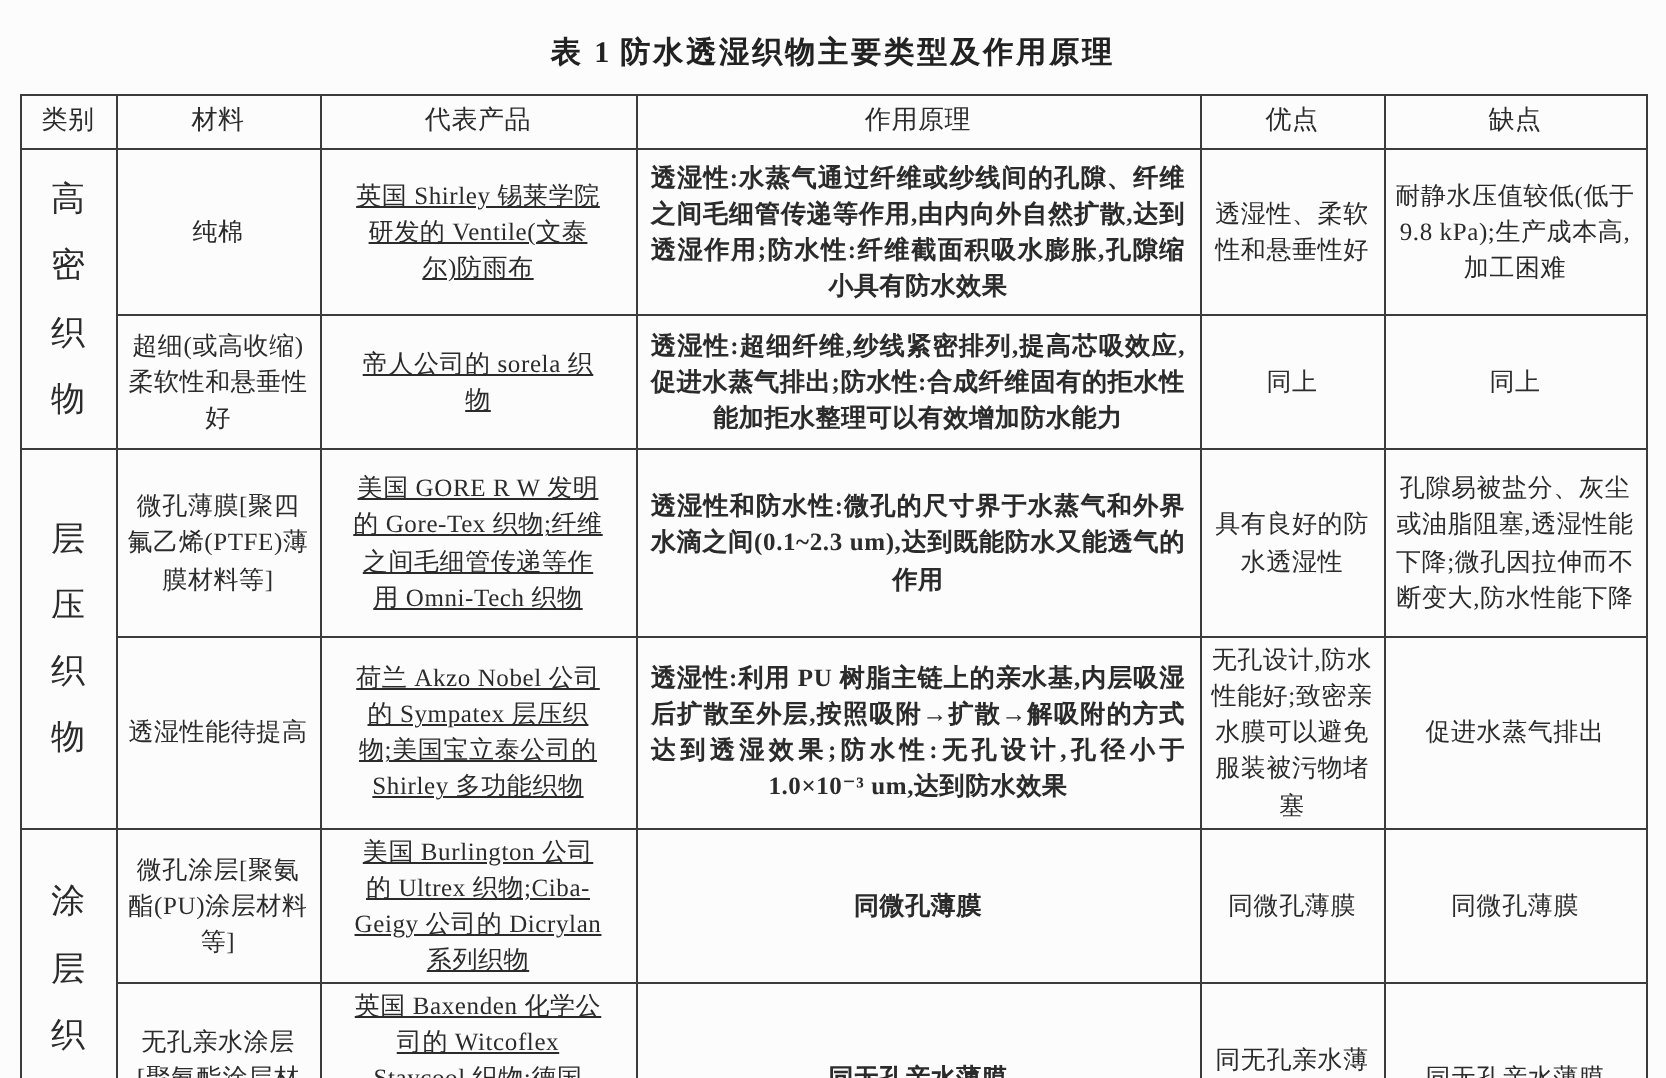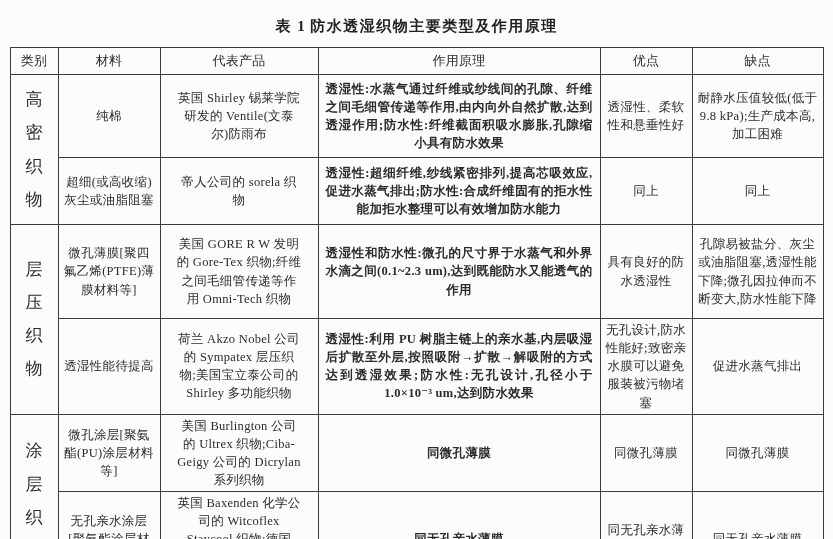--- a/index.html
+++ b/index.html
@@ -38,28 +38,29 @@
     text-align: center;
     vertical-align: middle;
     line-height: 1.45;
     letter-spacing: 0.3px;
     word-break: break-word;
   }
   th {
     font-weight: normal;
     font-size: 13px;
     height: 22px;
+    font-family: Liberation Mono, monospace;
   }
   td.principle-cell {
     text-align: justify;
     text-align-last: center;
     padding: 2px 7px;
     font-weight: bold;
   }
-  td.product-cell { padding: 2px 16px; }
+  td.product-cell { padding: 2px 16px; text-decoration: underline; }
   .vertical-cat {
     width: 1em;
     margin: 0 auto;
     word-break: break-all;
     line-height: 1.95;
     font-size: 17px;
     text-align: center;
   }
 </style>
 </head>
@@ -95,21 +96,21 @@
         <td rowspan="2">
           <div class="vertical-cat">高密织物</div>
         </td>
         <td>纯棉</td>
         <td class="product-cell">英国 Shirley 锡莱学院研发的 Ventile(文泰尔)防雨布</td>
         <td class="principle-cell">透湿性:水蒸气通过纤维或纱线间的孔隙、纤维之间毛细管传递等作用,由内向外自然扩散,达到透湿作用;防水性:纤维截面积吸水膨胀,孔隙缩小具有防水效果</td>
         <td>透湿性、柔软性和悬垂性好</td>
         <td>耐静水压值较低(低于 9.8 kPa);生产成本高,加工困难</td>
       </tr>
       <tr style="height:67px">
-        <td>超细(或高收缩)灰尘或油脂阻塞</td>
+        <td>超细(或高收缩)柔软性和悬垂性好</td>
         <td class="product-cell">帝人公司的 sorela 织物</td>
         <td class="principle-cell">透湿性:超细纤维,纱线紧密排列,提高芯吸效应,促进水蒸气排出;防水性:合成纤维固有的拒水性能加拒水整理可以有效增加防水能力</td>
         <td>同上</td>
         <td>同上</td>
       </tr>
       <tr style="height:94px">
         <td rowspan="2">
           <div class="vertical-cat">层压织物</div>
         </td>
         <td>微孔薄膜[聚四氟乙烯(PTFE)薄膜材料等]</td>

